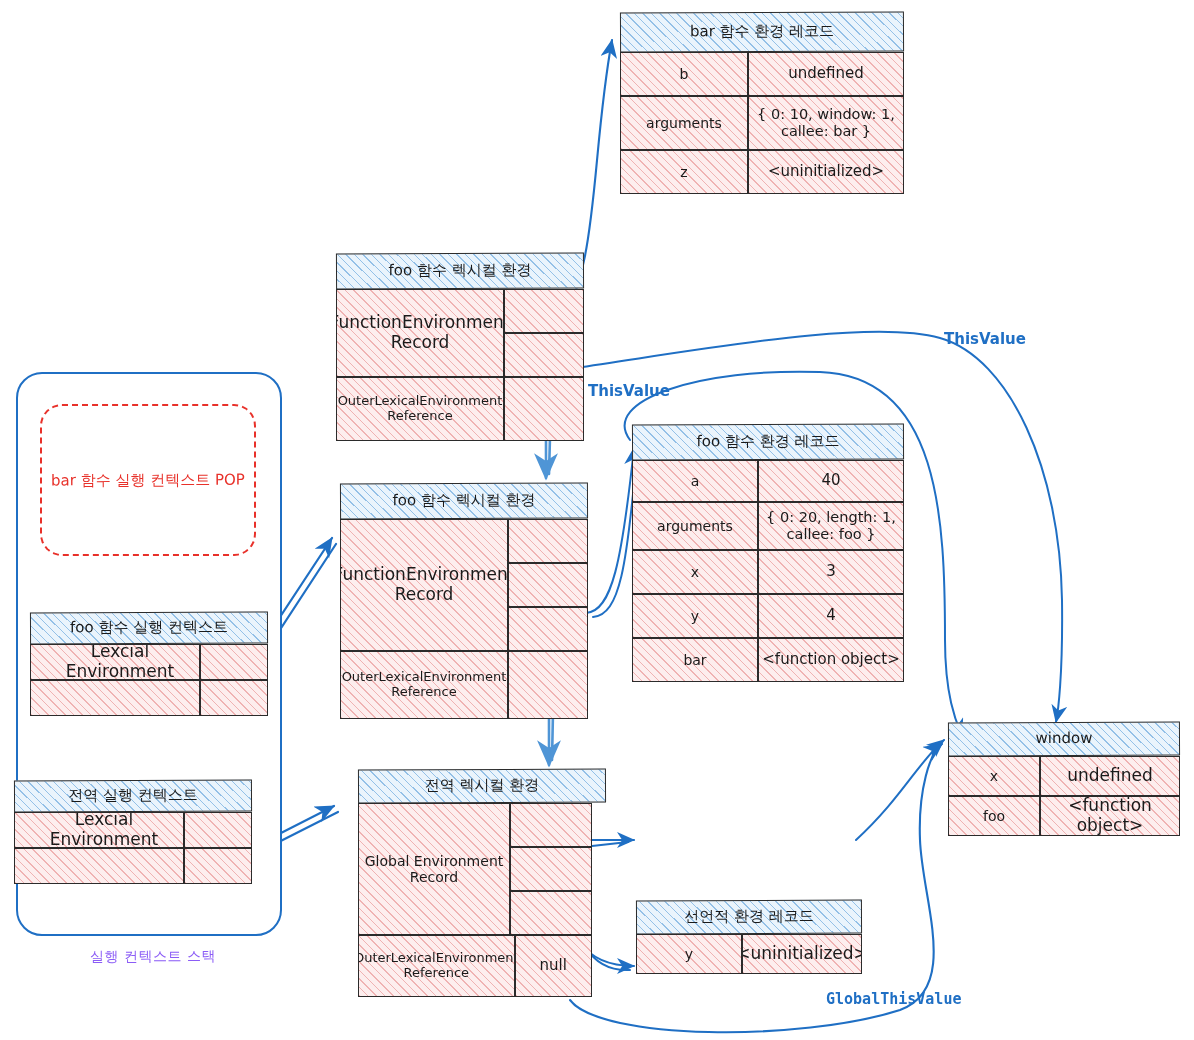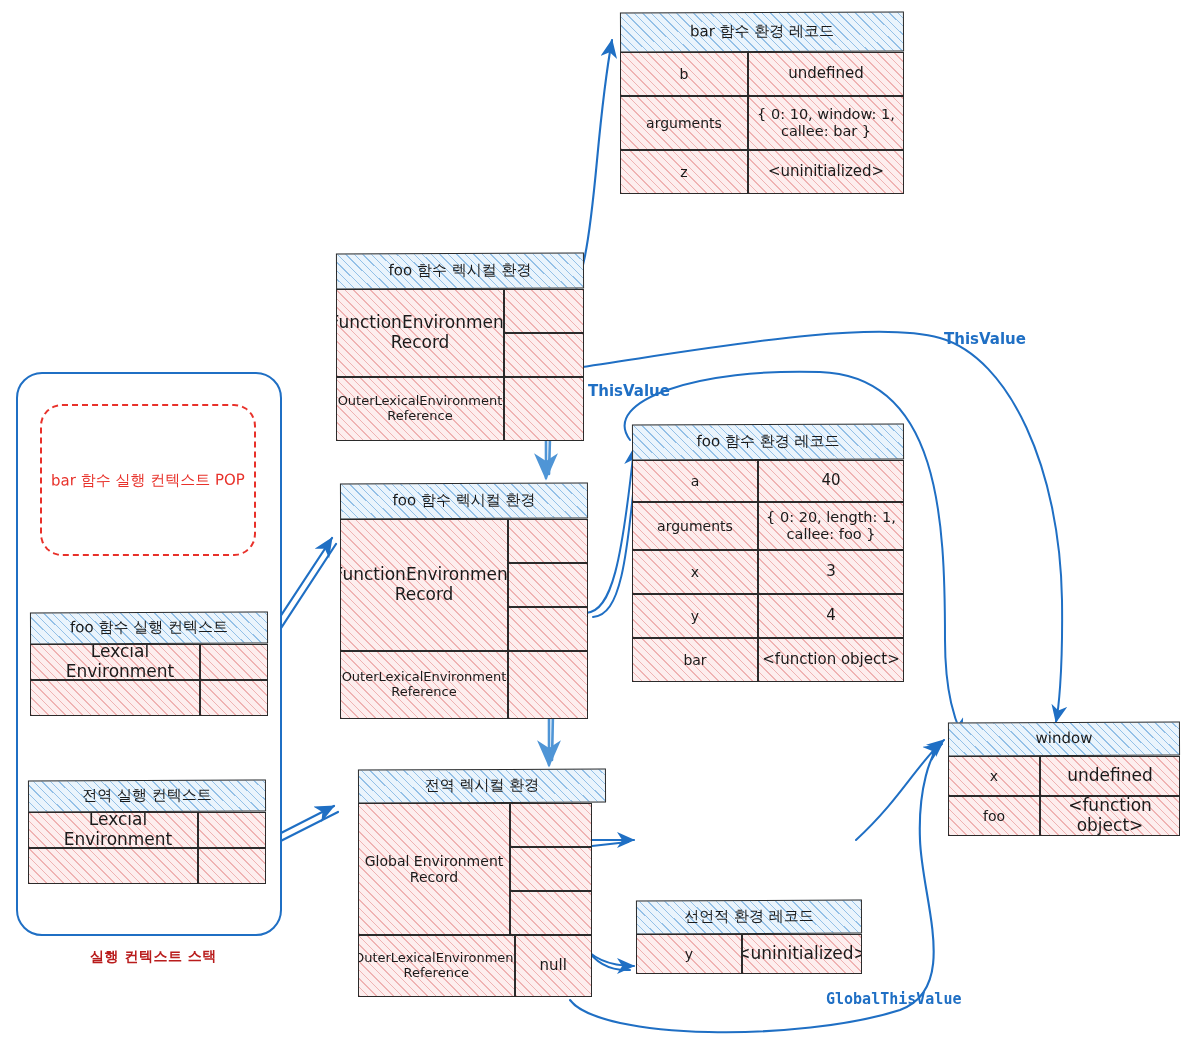--- a/index.html
+++ b/index.html
@@ -34,21 +34,21 @@
 
   
   #stack-container{position:absolute;left:16px;top:372px;width:266px;height:564px;
       border:2.2px solid #1f6fc4;border-radius:26px;box-sizing:border-box;background:#fff;}
   #pop-box{position:absolute;left:40px;top:404px;width:216px;height:152px;
       border:2.4px dashed #e8312a;border-radius:22px;box-sizing:border-box;
       display:flex;align-items:center;justify-content:center;}
   #pop-box span{color:#e8312a;font-size:15px;}
 
   #stack-caption{position:absolute;left:90px;top:948px;font-size:14px;
-      color:#b91c1c;font-weight:bold;letter-spacing:.5px;}
+      color:#8b5cf6;font-weight:normal;letter-spacing:.5px;}
 
   
   .alabel{position:absolute;font-size:15px;color:#1f6fc4;font-weight:bold;white-space:nowrap;}
   .mono{font-family:"DejaVu Sans Mono","Liberation Mono",monospace;font-size:15px;
         color:#1f6fc4;font-weight:bold;white-space:nowrap;position:absolute;}
 
   svg#wires{position:absolute;left:0;top:0;width:1194px;height:1040px;pointer-events:none;}
 </style>
 </head>
 <body>
@@ -132,21 +132,21 @@
     <div class="row">
       <div class="cell hp lbl" style="width:170px;height:36px;justify-content:flex-start;padding-left:10px;">Lexcial Environment</div>
       <div class="cell hp" style="width:68px;height:36px;"></div>
     </div>
     <div class="row">
       <div class="cell hp" style="width:170px;height:36px;"></div>
       <div class="cell hp" style="width:68px;height:36px;"></div>
     </div>
   </div>
 
-  <div class="tbl" style="left:28px;top:780px;width:238px;">
+  <div class="tbl" style="left:14px;top:780px;width:238px;">
     <div class="cell hd hdr sk" style="width:238px;height:32px;">전역 실행 컨텍스트</div>
     <div class="row">
       <div class="cell hp lbl" style="width:170px;height:36px;justify-content:flex-start;padding-left:10px;">Lexcial Environment</div>
       <div class="cell hp" style="width:68px;height:36px;"></div>
     </div>
     <div class="row">
       <div class="cell hp" style="width:170px;height:36px;"></div>
       <div class="cell hp" style="width:68px;height:36px;"></div>
     </div>
   </div>

